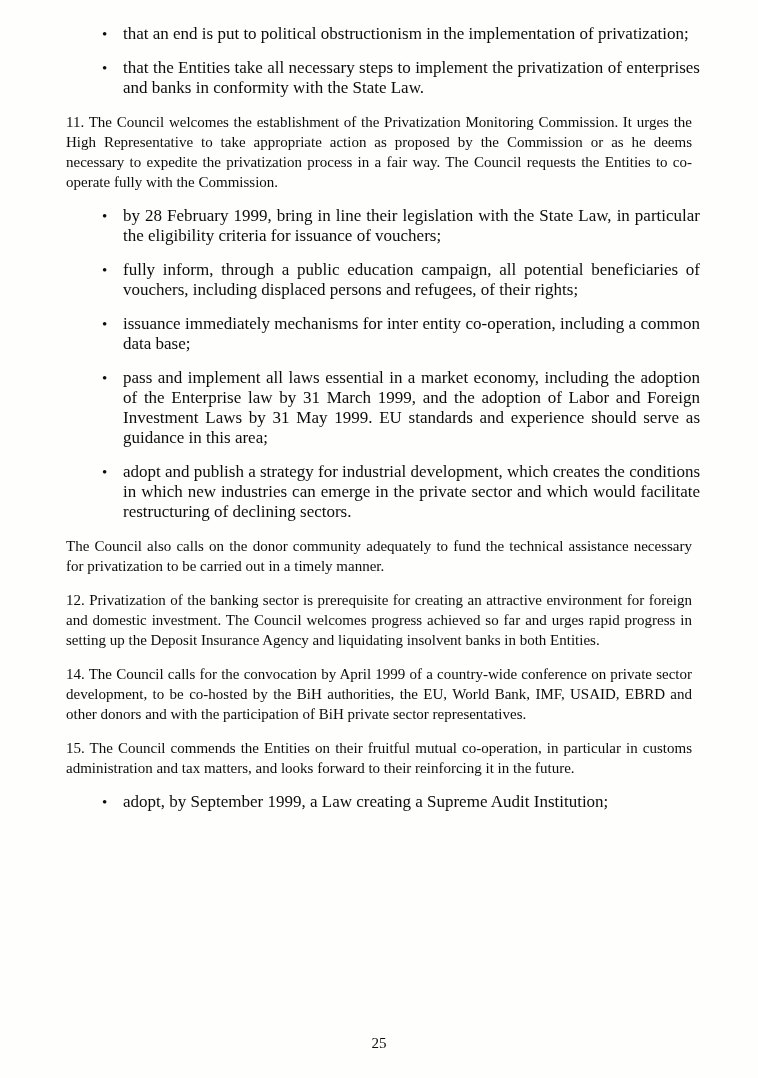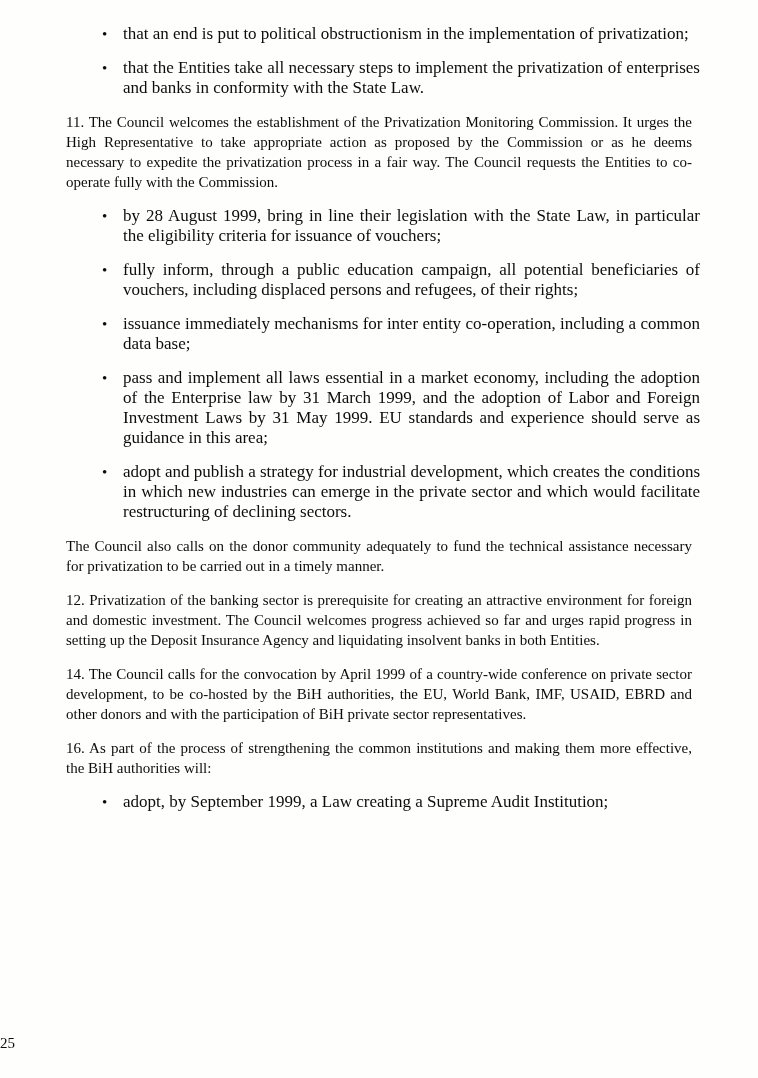--- a/index.html
+++ b/index.html
@@ -39,21 +39,21 @@
     flex: 1;
     font-size: 17px;
     line-height: 20px;
     text-align: justify;
   }
   .page-number {
     position: absolute;
     left: 0;
     right: 0;
     bottom: 26px;
-    text-align: left;
+    text-align: center;
     font-size: 15px;
     line-height: 18px;
   }
 </style>
 </head>
 <body>
 
 <div class="page">
 
   <div class="bullet-item">
@@ -64,21 +64,21 @@
   <div class="bullet-item">
     <span class="marker">•</span>
     <span class="bullet-text">that the Entities take all necessary steps to implement the privatization of enterprises and banks in conformity with the State Law.</span>
   </div>
 
   <p class="para">11. The Council welcomes the establishment of the Privatization Monitoring Commission. It urges the High Representative to take appropriate action as proposed by the Commission or as he deems necessary to expedite the privatization process in a fair way. The Council requests the Entities to co-operate fully with the Commission.</p>
 
 
   <div class="bullet-item">
     <span class="marker">•</span>
-    <span class="bullet-text">by 28 August 1999, bring in line their legislation with the State Law, in particular the eligibility criteria for issuance of vouchers;</span>
+    <span class="bullet-text">by 28 February 1999, bring in line their legislation with the State Law, in particular the eligibility criteria for issuance of vouchers;</span>
   </div>
 
   <div class="bullet-item">
     <span class="marker">•</span>
     <span class="bullet-text">fully inform, through a public education campaign, all potential beneficiaries of vouchers, including displaced persons and refugees, of their rights;</span>
   </div>
 
   <div class="bullet-item">
     <span class="marker">•</span>
     <span class="bullet-text">issuance immediately mechanisms for inter entity co-operation, including a common data base;</span>
@@ -93,22 +93,22 @@
     <span class="marker">•</span>
     <span class="bullet-text">adopt and publish a strategy for industrial development, which creates the conditions in which new industries can emerge in the private sector and which would facilitate restructuring of declining sectors.</span>
   </div>
 
   <p class="para">The Council also calls on the donor community adequately to fund the technical assistance necessary for privatization to be carried out in a timely manner.</p>
 
   <p class="para">12. Privatization of the banking sector is prerequisite for creating an attractive environment for foreign and domestic investment. The Council welcomes progress achieved so far and urges rapid progress in setting up the Deposit Insurance Agency and liquidating insolvent banks in both Entities.</p>
 
   <p class="para">14. The Council calls for the convocation by April 1999 of a country-wide conference on private sector development, to be co-hosted by the BiH authorities, the EU, World Bank, IMF, USAID, EBRD and other donors and with the participation of BiH private sector representatives.</p>
 
+  <p class="para">15. The Council commends the Entities on their fruitful mutual co-operation, in particular in customs administration and tax matters, and looks forward to their reinforcing it in the future.</p>
 
-  <p class="para">16. As part of the process of strengthening the common institutions and making them more effective, the BiH authorities will:</p>
 
   <div class="bullet-item">
     <span class="marker">•</span>
     <span class="bullet-text">adopt, by September 1999, a Law creating a Supreme Audit Institution;</span>
   </div>
 
   <div class="page-number">25</div>
 
 </div>
 

